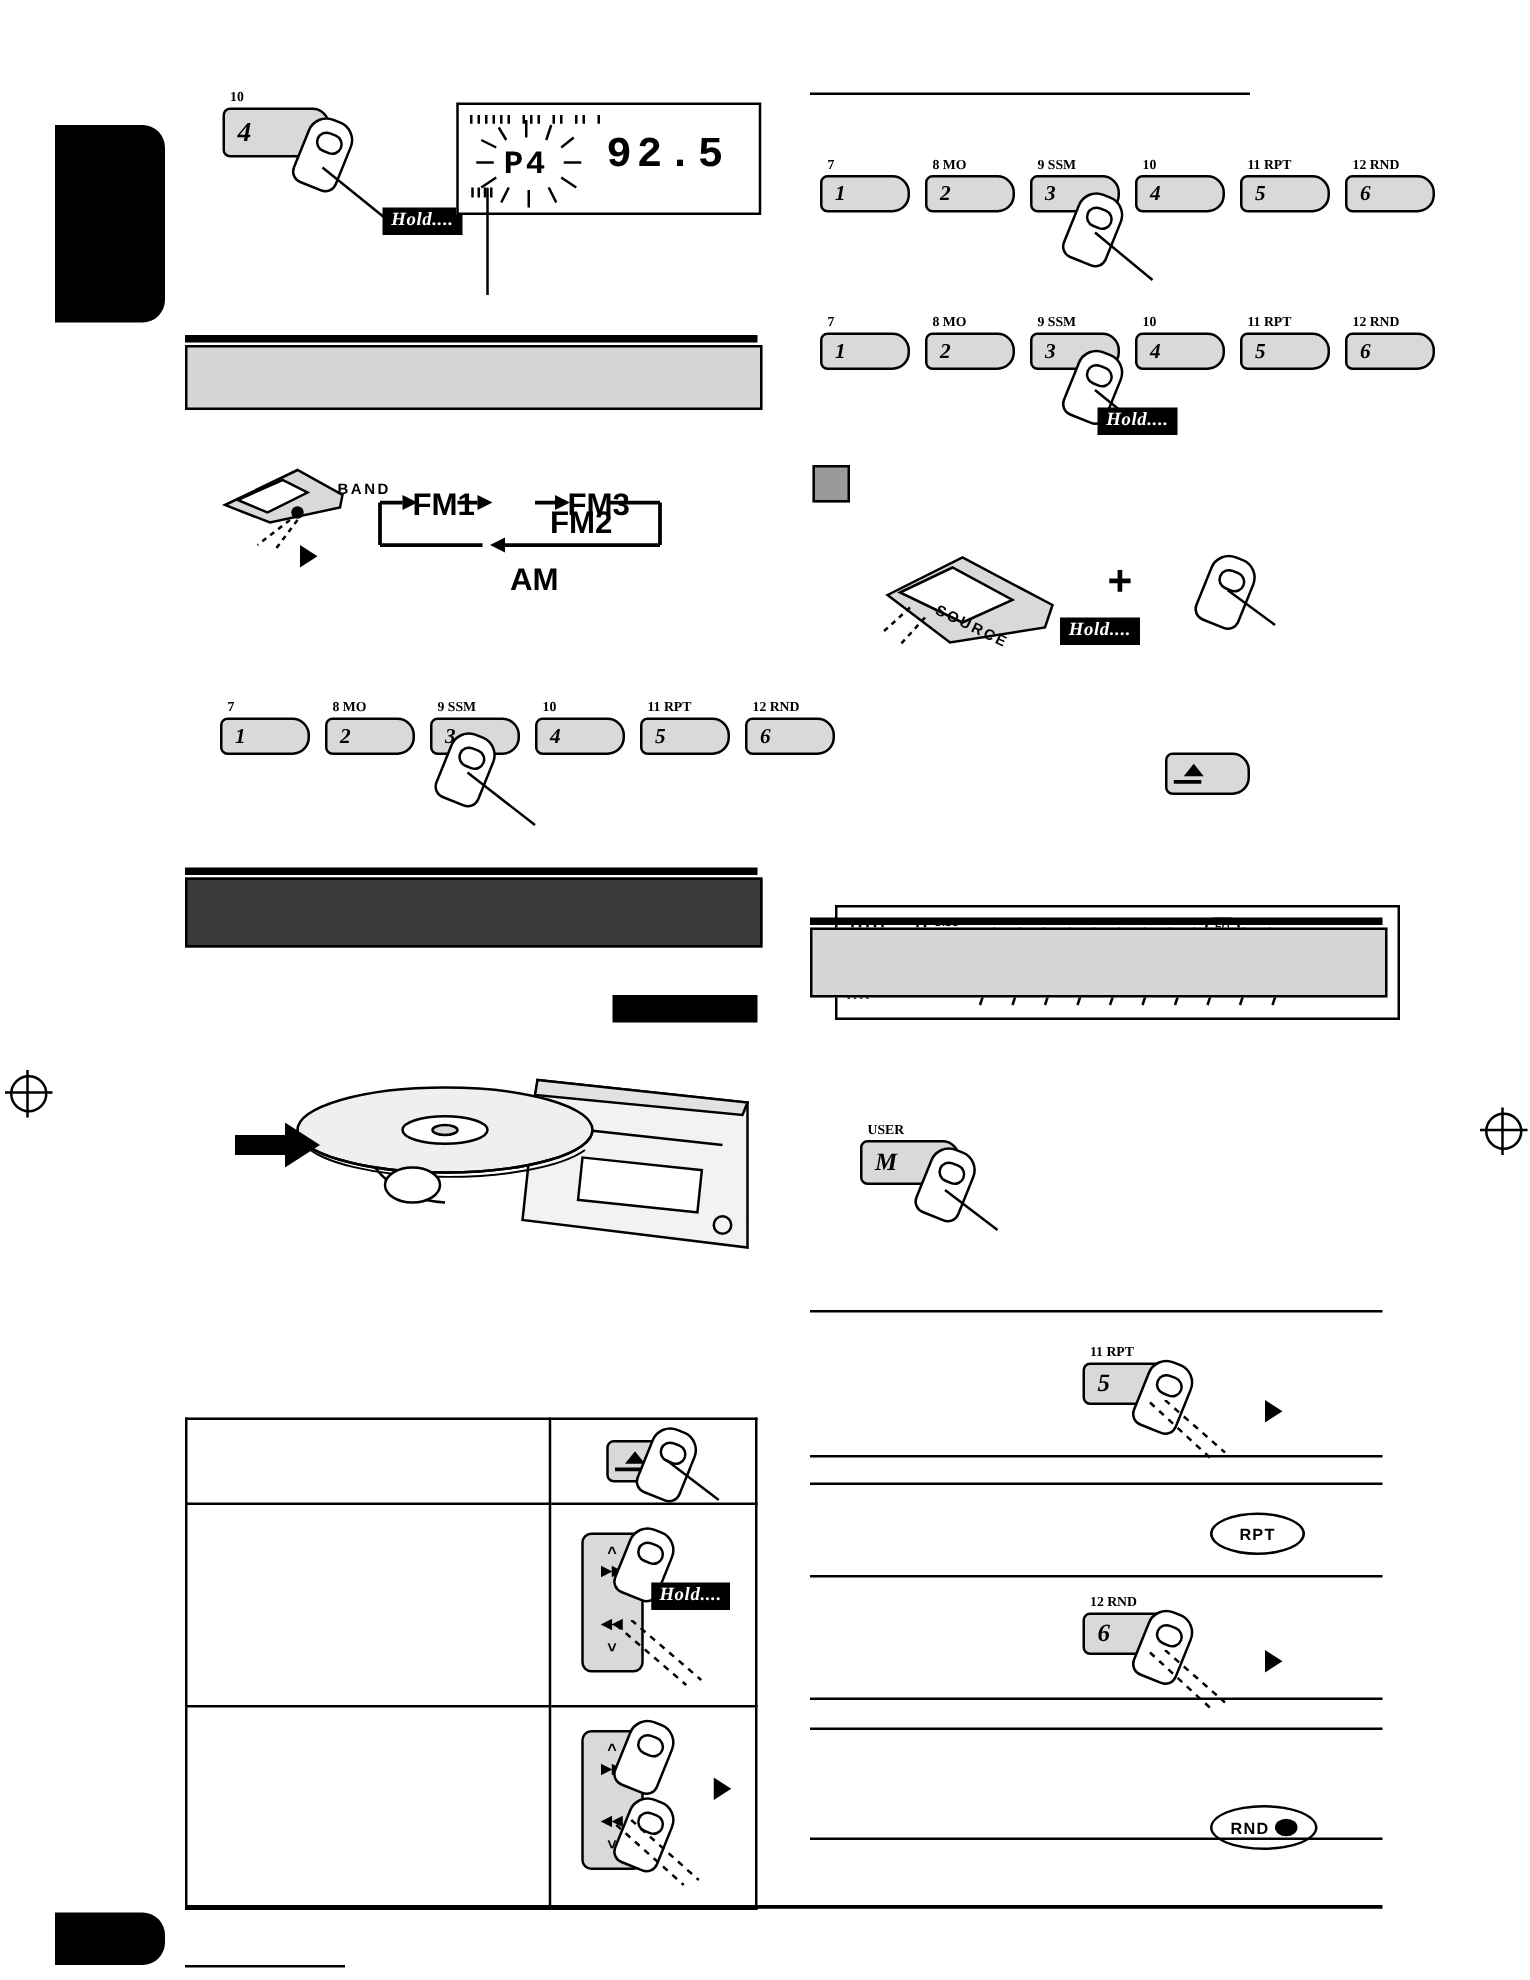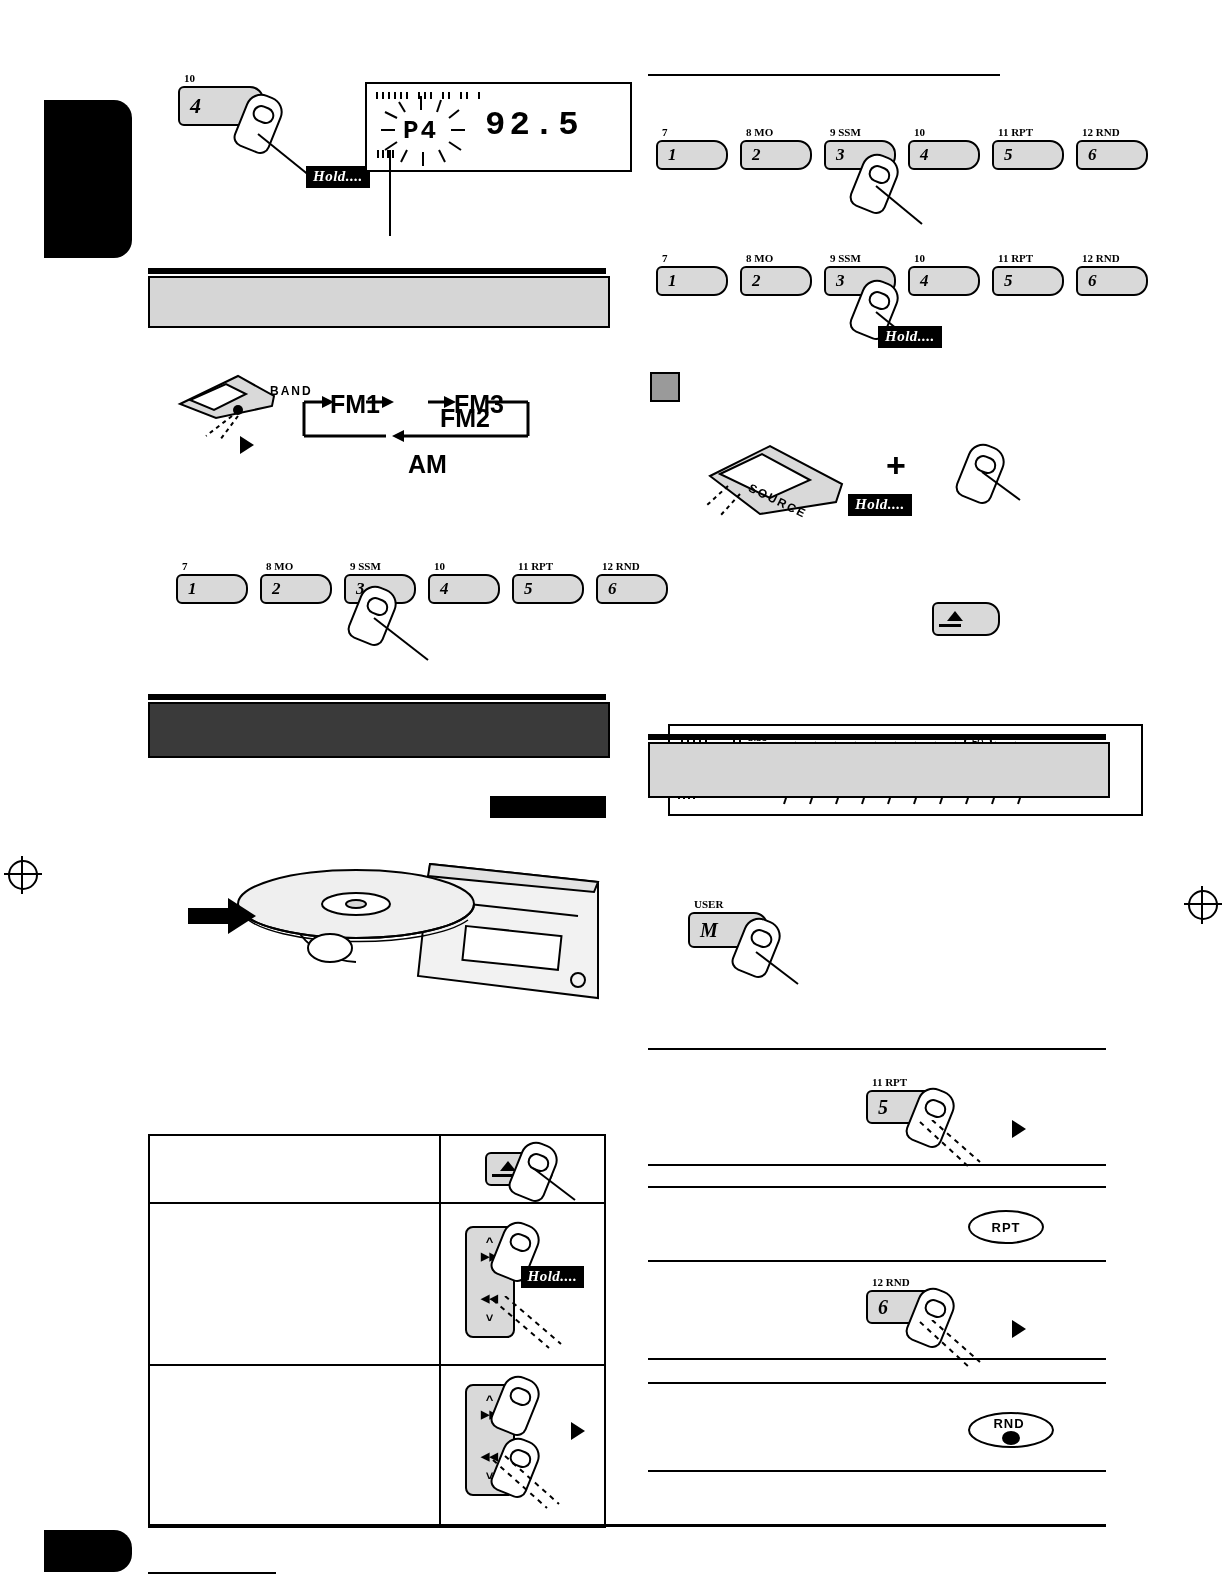--- a/index.html
+++ b/index.html
@@ -102,21 +102,20 @@
     width: 18px; height: 13px;
     border: 2px solid #000;
     border-radius: 10px;
   }
 
   
   .lcd {
     border: 2px solid #000;
     background: #fff;
     position: relative;
-    padding-left: 23px;
   }
   .lcd-num {
     font-family: "Liberation Mono", monospace;
     font-weight: bold;
     letter-spacing: 4px;
   }
 
   .seg-text {
     font-family: "Liberation Mono", monospace;
     font-weight: bold;
@@ -717,17 +716,17 @@
   </div>
   <div class="abs finger" style="left:46px; top:12px;"></div>
   <div class="abs arrow-right" style="left:146px; top:44px;"></div>
   <svg class="abs" width="90" height="64" style="left:50px; top:44px;">
     <line x1="4" y1="2" x2="54" y2="48" stroke="#000" stroke-width="2" stroke-dasharray="5,5"></line>
     <line x1="16" y1="0" x2="64" y2="42" stroke="#000" stroke-width="2" stroke-dasharray="5,5"></line>
   </svg>
 </div>
 <div class="abs hline" style="left:648px; top:1358px; width:458px;"></div>
 <div class="abs hline" style="left:648px; top:1382px; width:458px;"></div>
-<div class="abs oval-badge" style="left:968px; top:1412px; width:82px; height:32px;flex-direction:column;">
+<div class="abs oval-badge" style="left:968px; top:1444px; width:82px; height:32px;">
   <span style="margin-right:4px;">RND</span>
   <span style="width:18px; height:14px; background:#000; border-radius:50%; display:inline-block;"></span>
 </div>
 <div class="abs hline" style="left:648px; top:1470px; width:458px;"></div>
 
 </body></html>

